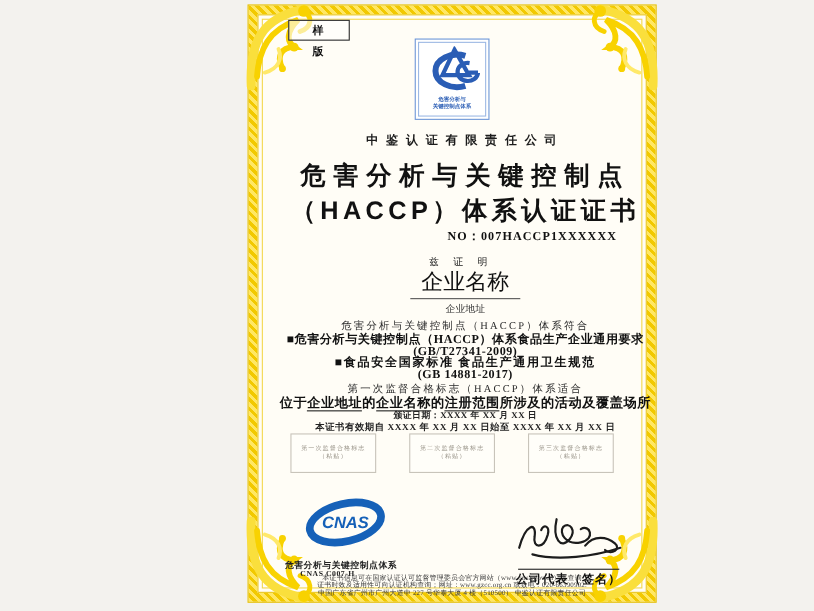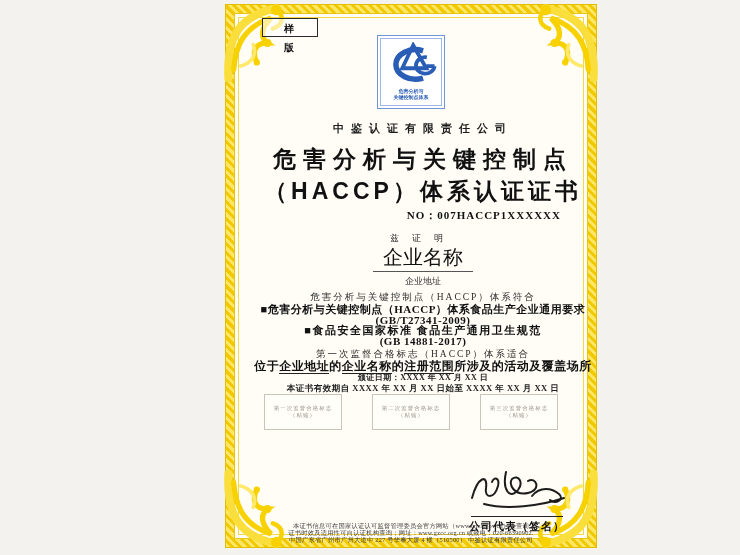--- a/index.html
+++ b/index.html
@@ -169,20 +169,28 @@
         <div class="sup-box">
           <div>第二次监督合格标志</div>
           <div>（粘贴）</div>
         </div>
         <div class="sup-box">
           <div>第三次监督合格标志</div>
           <div>（粘贴）</div>
         </div>
       </div>
 
+      <div class="cnas">
+        <svg width="76" height="50" viewBox="0 0 76 50">
+          <ellipse cx="38" cy="25" rx="33" ry="17" fill="none" stroke="#1661b8" stroke-width="7" transform="rotate(-13 38 25)"></ellipse>
+          <text x="38" y="30" text-anchor="middle" font-family="Liberation Sans, sans-serif" font-size="15" font-style="italic" font-weight="bold" fill="#1661b8">CNAS</text>
+        </svg>
+        <div class="cnas-caption">危害分析与关键控制点体系</div>
+        <div class="cnas-code">CNAS C007-H</div>
+      </div>
 
       <div class="sig">
         <svg width="110" height="46" viewBox="0 0 110 46">
           <g fill="none" stroke="#1c1c1c" stroke-width="2" stroke-linecap="round">
             <path d="M10,34 C16,12 26,10 24,24 C22,34 32,36 36,22 C38,14 32,12 30,18"></path>
             <path d="M44,8 C40,26 48,36 56,26 C62,18 56,10 50,15 C46,20 52,32 66,29 C80,26 74,12 66,17"></path>
             <path d="M70,32 C78,22 90,24 97,30 C103,35 94,41 88,36"></path>
             <path d="M22,40 C45,46 78,42 102,34"></path>
           </g>
         </svg>

